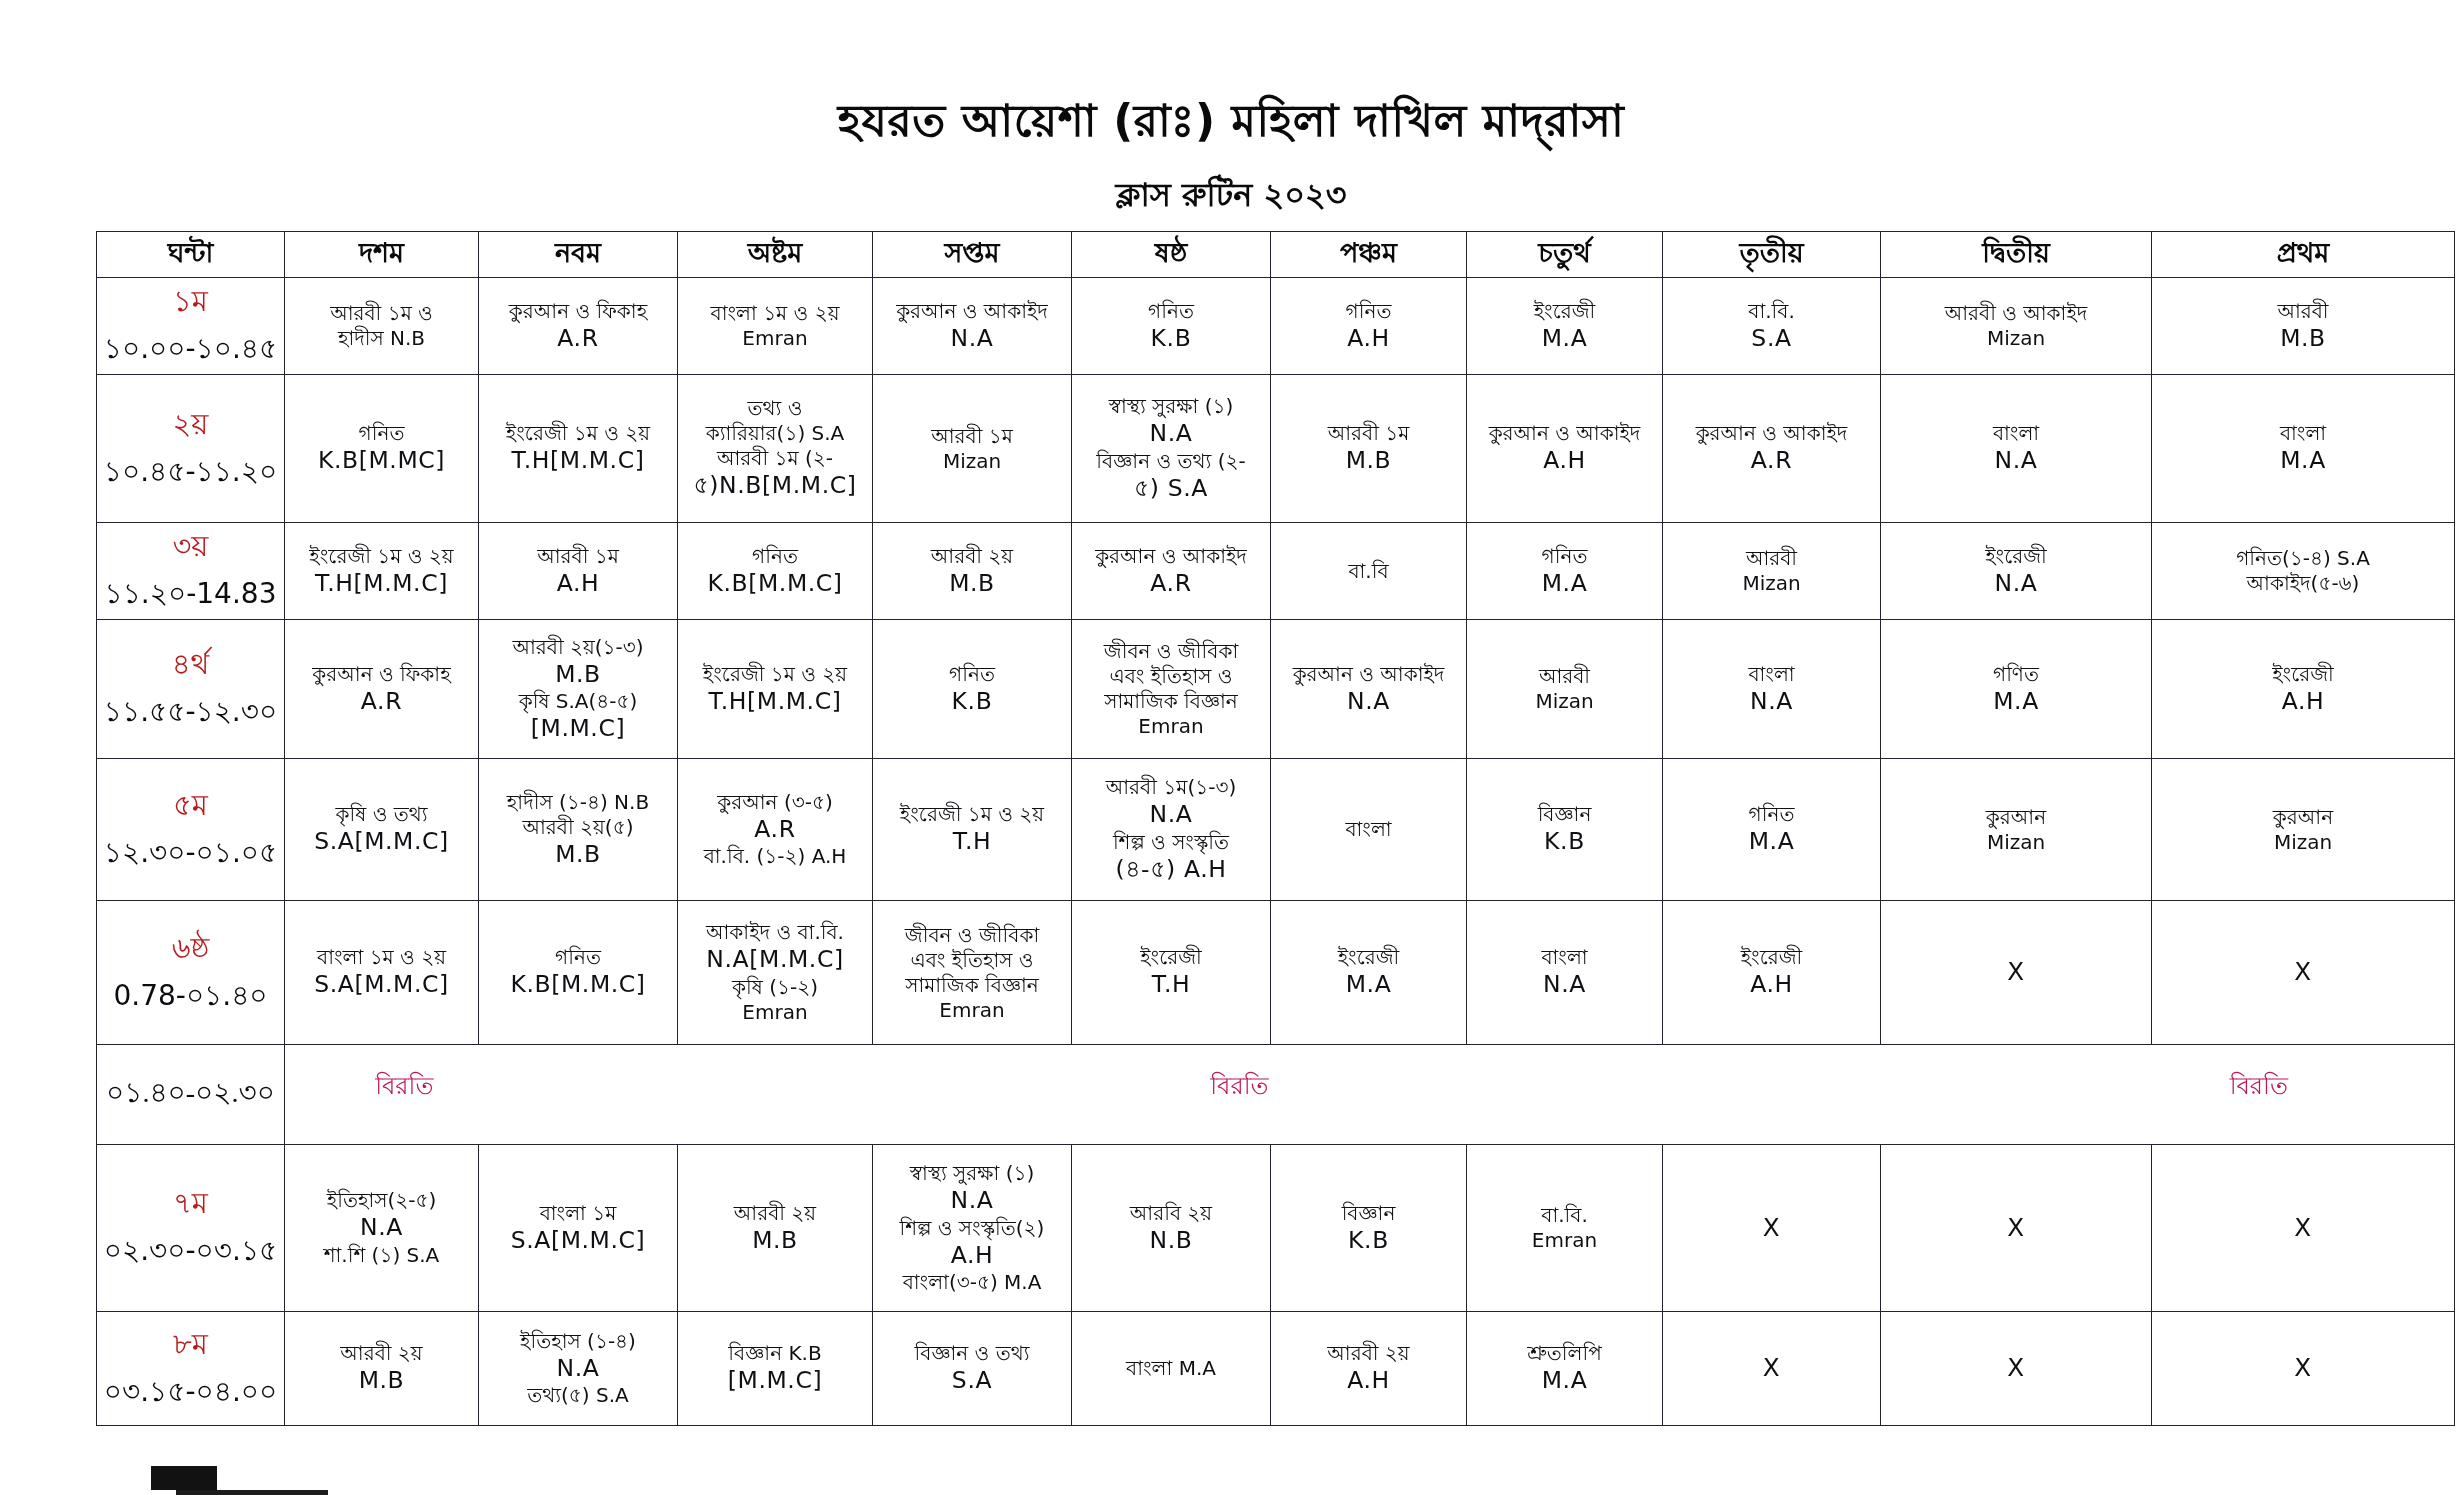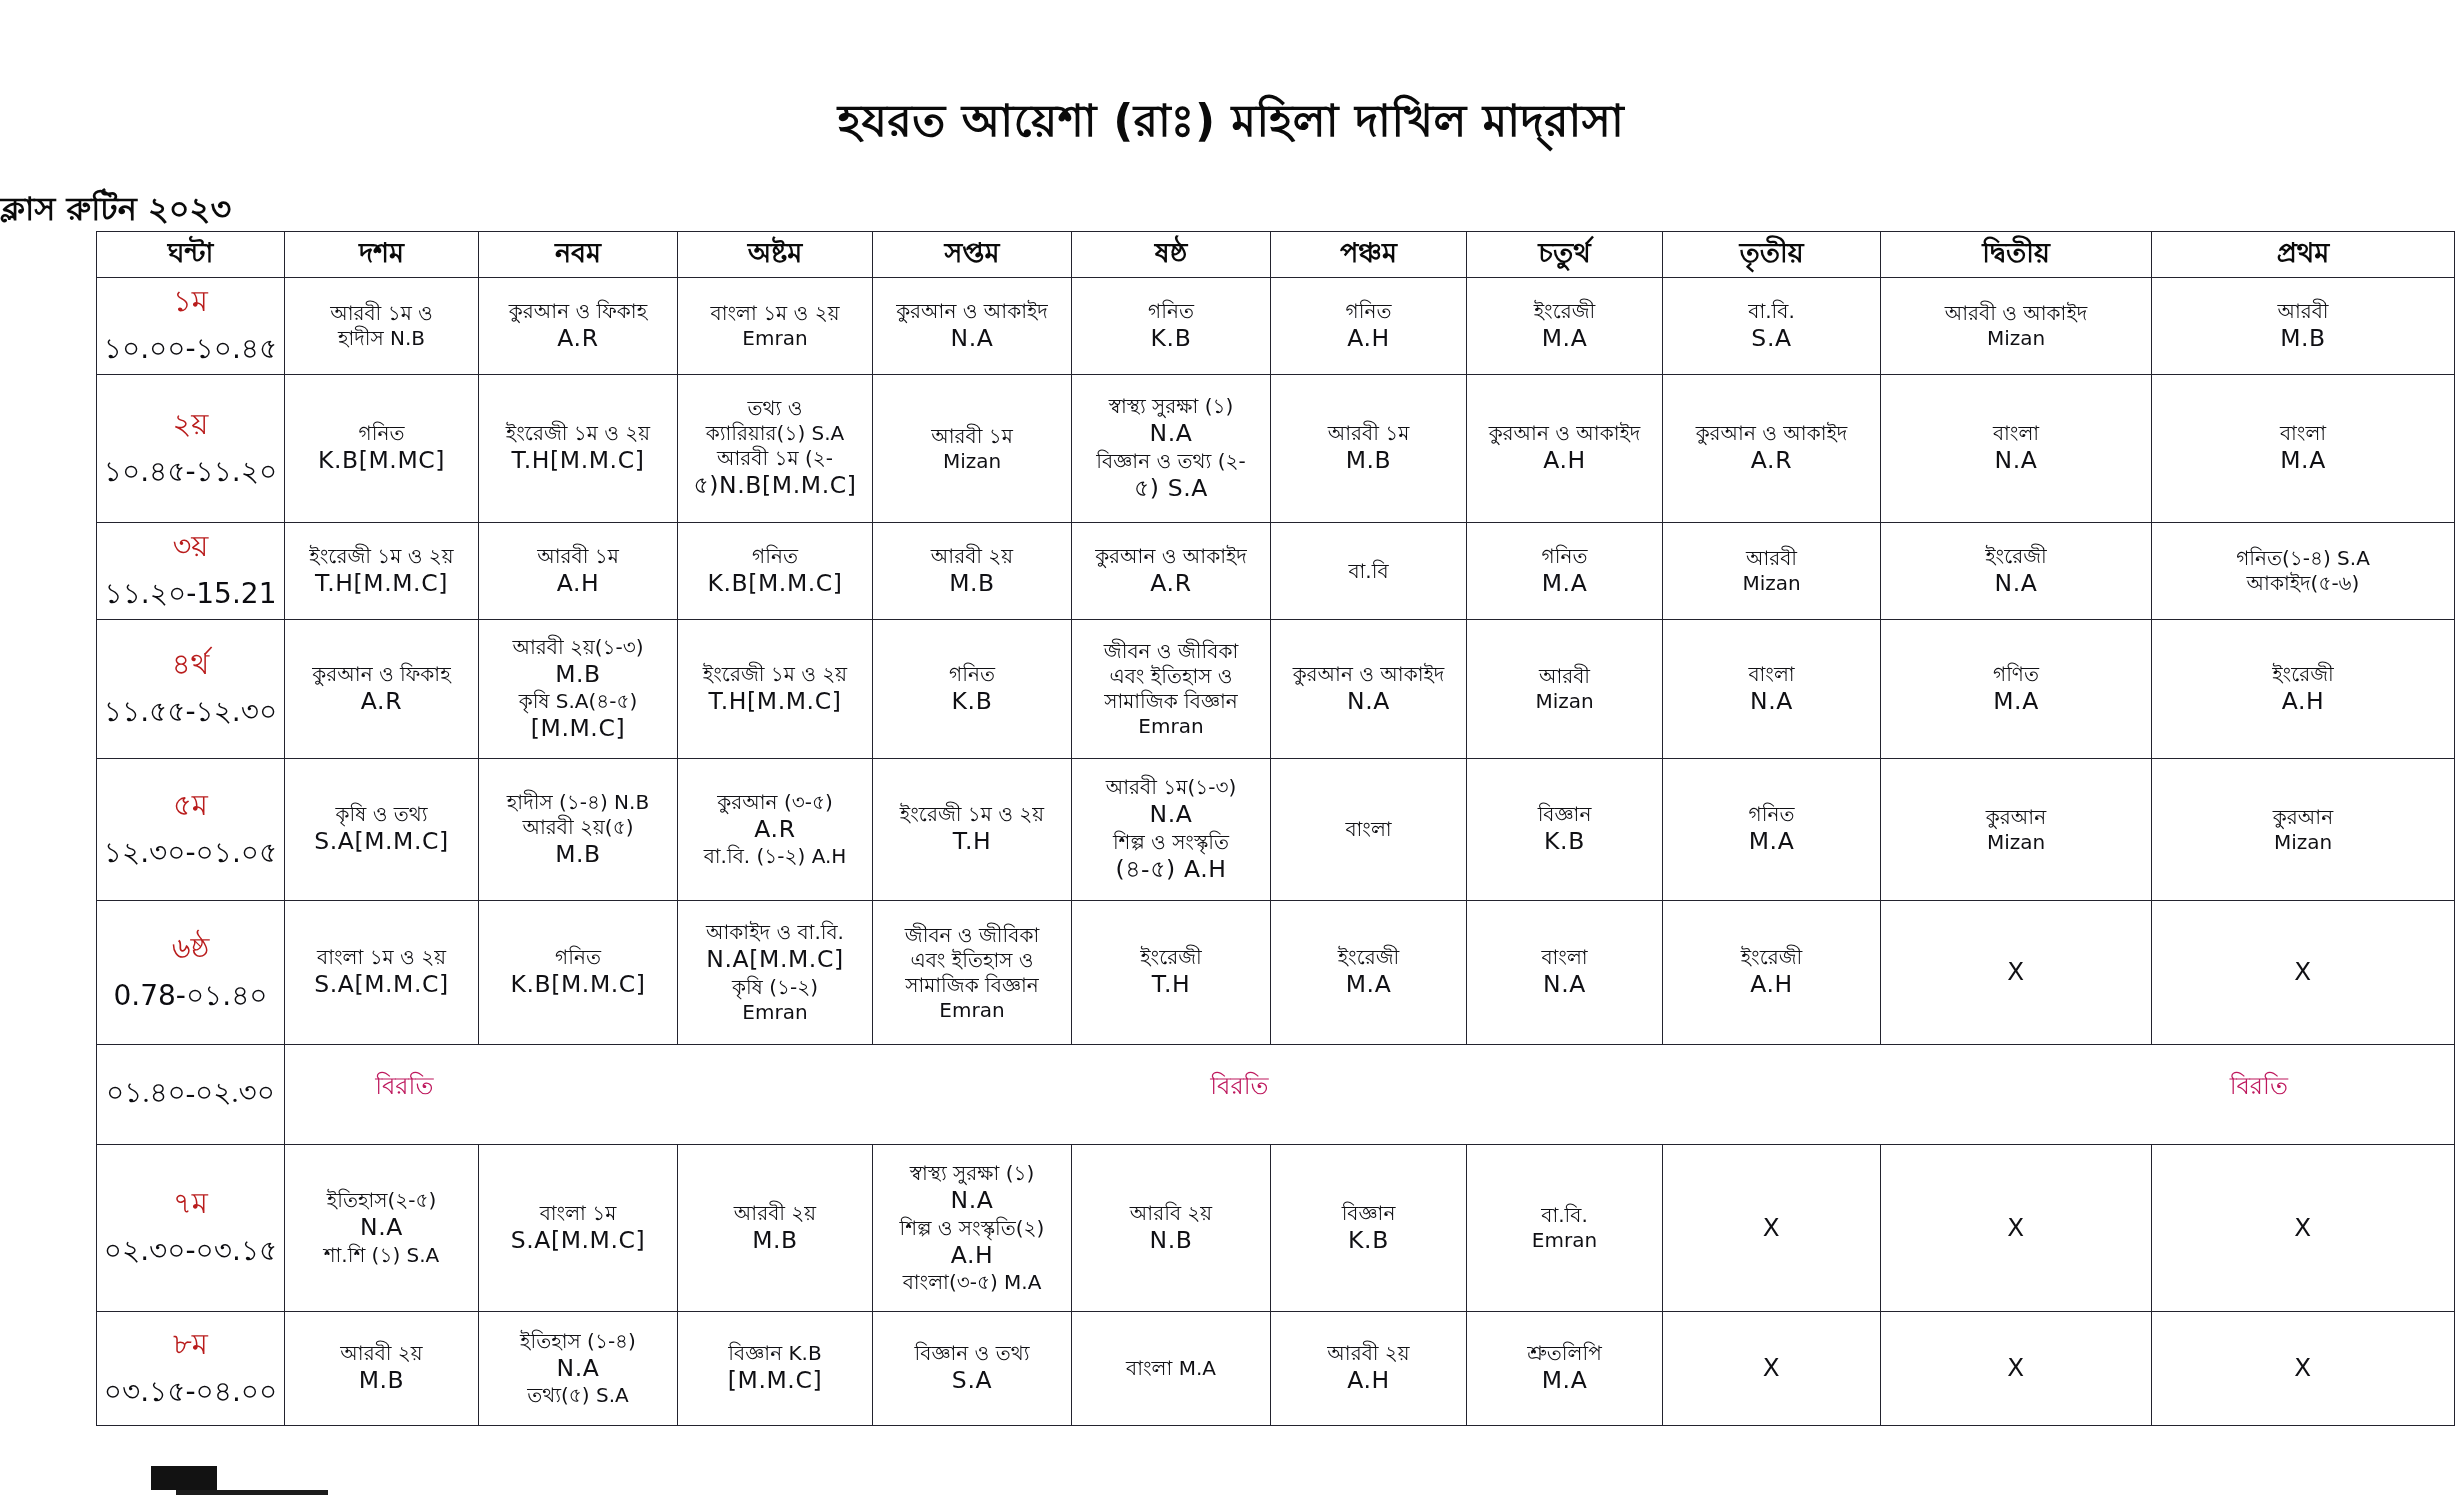--- a/index.html
+++ b/index.html
@@ -7,22 +7,22 @@
     width:2462px;height:1495px;position:relative;overflow:hidden;
     font-family:"DejaVu Sans","Liberation Sans",sans-serif;
     color:#111;
   }
   .page-title{
     position:absolute;top:88px;left:0;width:100%;
     text-align:center;font-size:44px;font-weight:bold;color:#0a0a0a;
     letter-spacing:0.6px;
   }
   .page-subtitle{
-    position:absolute;top:184px;left:0;width:100%;
-    text-align:left;font-size:32px;font-weight:bold;color:#0a0a0a;
+    position:absolute;top:170px;left:0;width:100%;
+    text-align:center;font-size:32px;font-weight:bold;color:#0a0a0a;
   }
   table.routine{
     position:absolute;left:96px;top:231px;width:2359px;
     border-collapse:collapse;table-layout:fixed;background:#fff;
   }
   table.routine th,table.routine td{
     border:1.2px solid #23232e;
     padding:0;vertical-align:middle;text-align:center;
     overflow:hidden;
   }
@@ -224,21 +224,21 @@
           <div class="cell-flex">
             <div class="cell-line">বাংলা</div>
             <div class="cell-line latin">M.A</div>
           </div>
         </td>
       </tr>
       <tr style="height: 88px;">
         <td>
           <div class="cell-flex">
             <div class="time-period">৩য়</div>
-            <div class="time-range">১১.২০-15.21</div>
+            <div class="time-range">১১.২০-14.83</div>
           </div>
         </td>
         <td>
           <div class="cell-flex">
             <div class="cell-line">ইংরেজী ১ম ও ২য়</div>
             <div class="cell-line latin">T.H[M.M.C]</div>
           </div>
         </td>
         <td>
           <div class="cell-flex">

